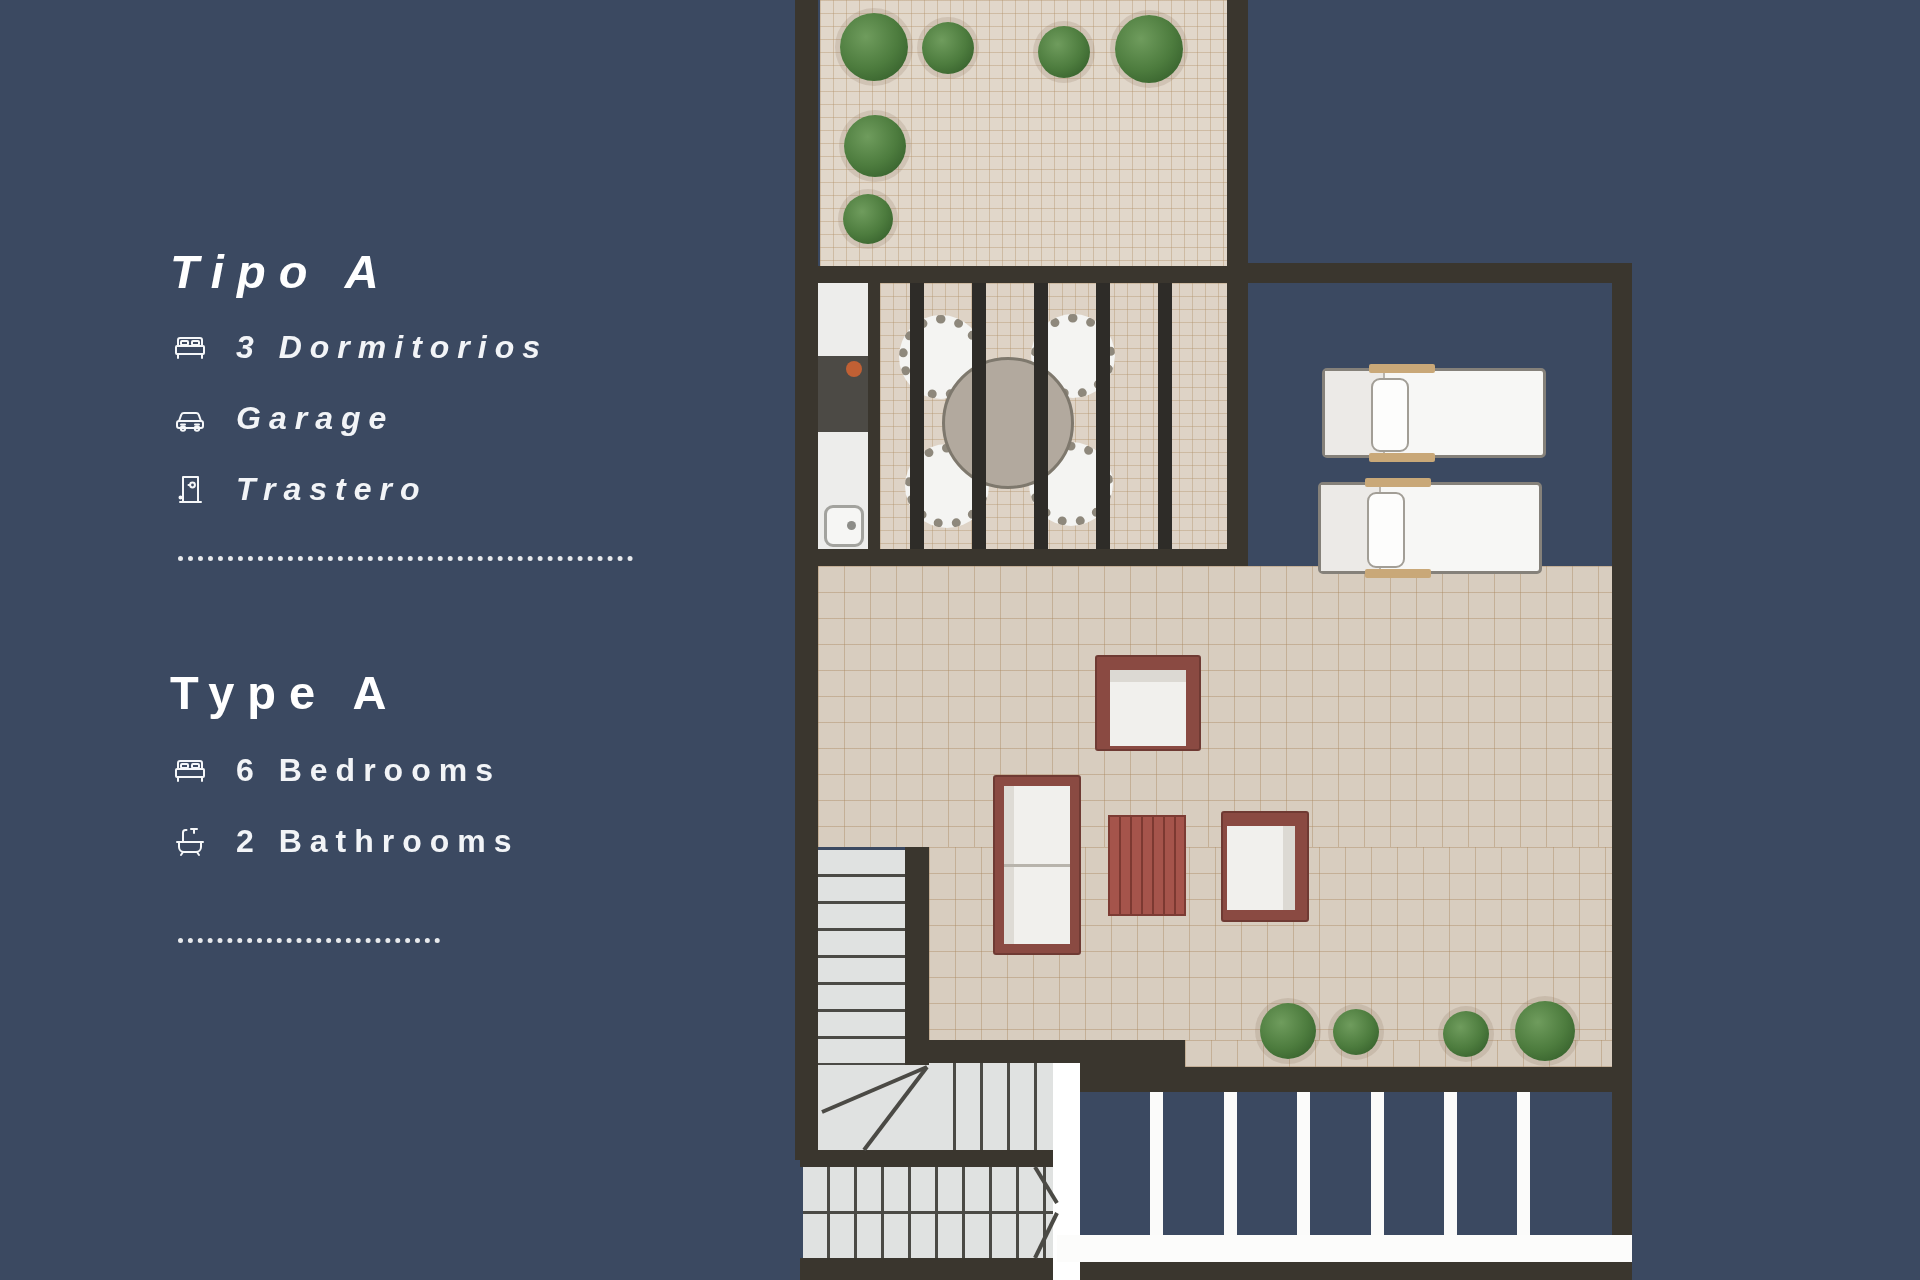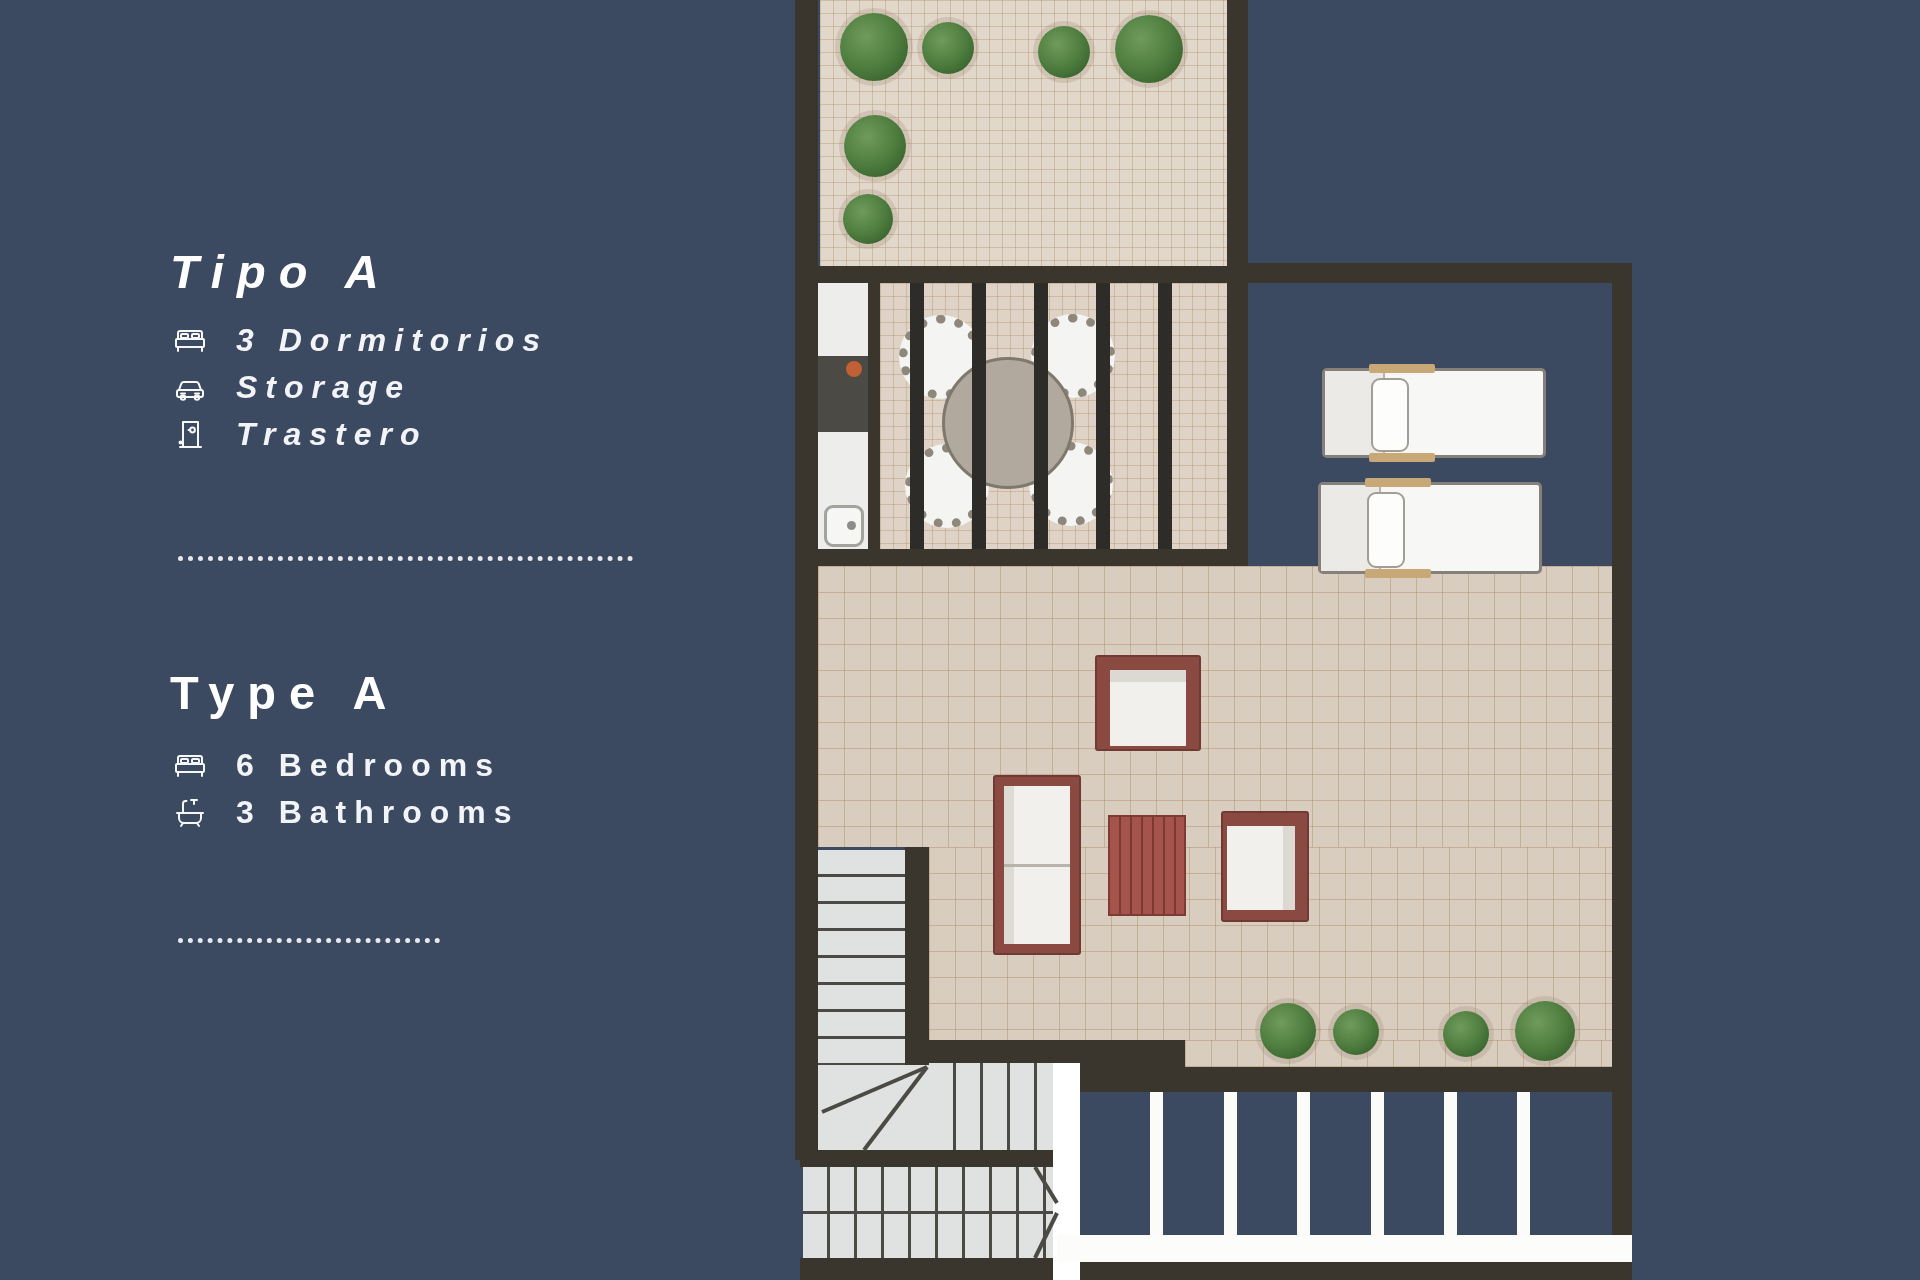--- a/index.html
+++ b/index.html
@@ -15,21 +15,21 @@
   }
   .page{position:relative;width:1920px;height:1280px;}
   .abs{position:absolute;}
 
   
   .legend{position:absolute;left:170px;color:var(--c-text,#fff);}
   .legend-title{
     font-size:47px;font-weight:bold;letter-spacing:13px;line-height:56px;white-space:nowrap;
   }
   .legend-rows{margin-top:22px;}
-  .legend-row{display:flex;height:47px;}
+  .legend-row{display:flex;align-items:center;height:47px;margin-top:24px;}
   .legend-row .icon{width:40px;height:38px;flex:0 0 40px;display:flex;align-items:center;justify-content:center;}
   .legend-row .icon svg{width:36px;height:36px;stroke:#f5f7f9;stroke-width:2;fill:none;stroke-linecap:round;stroke-linejoin:round;}
   .legend-row .txt{
     margin-left:26px;font-size:32px;font-weight:bold;letter-spacing:8px;white-space:nowrap;color:#f2f4f7;
   }
   .dotted{position:absolute;border-top:5px dotted rgba(255,255,255,.88);}
 
   
   .wall{position:absolute;background:var(--c-wall,#3a362e);}
   .tile-fine{
@@ -95,21 +95,21 @@
       <div class="legend-row">
         <span class="icon">
           <svg viewBox="0 0 36 36">
               <path d="M7 20l2.2-6.2A3 3 0 0 1 12 12h12a3 3 0 0 1 2.8 1.8L29 20"></path>
               <rect x="5" y="20" width="26" height="7" rx="2"></rect>
               <circle cx="11" cy="27.5" r="2.2"></circle>
               <circle cx="25" cy="27.5" r="2.2"></circle>
               <path d="M9 23.5h4M23 23.5h4"></path>
             </svg>
         </span>
-        <span class="txt">Storage</span>
+        <span class="txt">Garage</span>
       </div>
       <div class="legend-row">
         <span class="icon">
           <svg viewBox="0 0 36 36">
               <rect x="11" y="5" width="15" height="25"></rect>
               <circle cx="20.5" cy="13" r="2.4"></circle>
               <path d="M18 13h-1.5"></path>
               <path d="M8 30h21"></path>
               <circle cx="8.5" cy="25.5" r="1"></circle>
             </svg>
@@ -140,21 +140,21 @@
         <span class="icon">
           <svg viewBox="0 0 36 36">
               <path d="M11 18V8.5A2.5 2.5 0 0 1 13.5 6h1"></path>
               <path d="M19 5h6"></path>
               <path d="M22 5v4"></path>
               <path d="M5 18h26"></path>
               <path d="M7 18v5a5 5 0 0 0 5 5h12a5 5 0 0 0 5-5v-5"></path>
               <path d="M11 28l-2 3M25 28l2 3"></path>
             </svg>
         </span>
-        <span class="txt">3 Bathrooms</span>
+        <span class="txt">2 Bathrooms</span>
       </div>
     </div>
   </div>
 
   <div class="dotted" style="left:178px;top:938px;width:262px;"></div>
 
   <div class="abs" style="left:0;top:0;width:1920px;height:1280px;">
 
     <div class="tile-fine" style="left:820px;top:0;width:407px;height:266px;"></div>
     <div class="tile-fine" style="left:880px;top:283px;width:347px;height:266px;background-color:#ded3c6;"></div>

